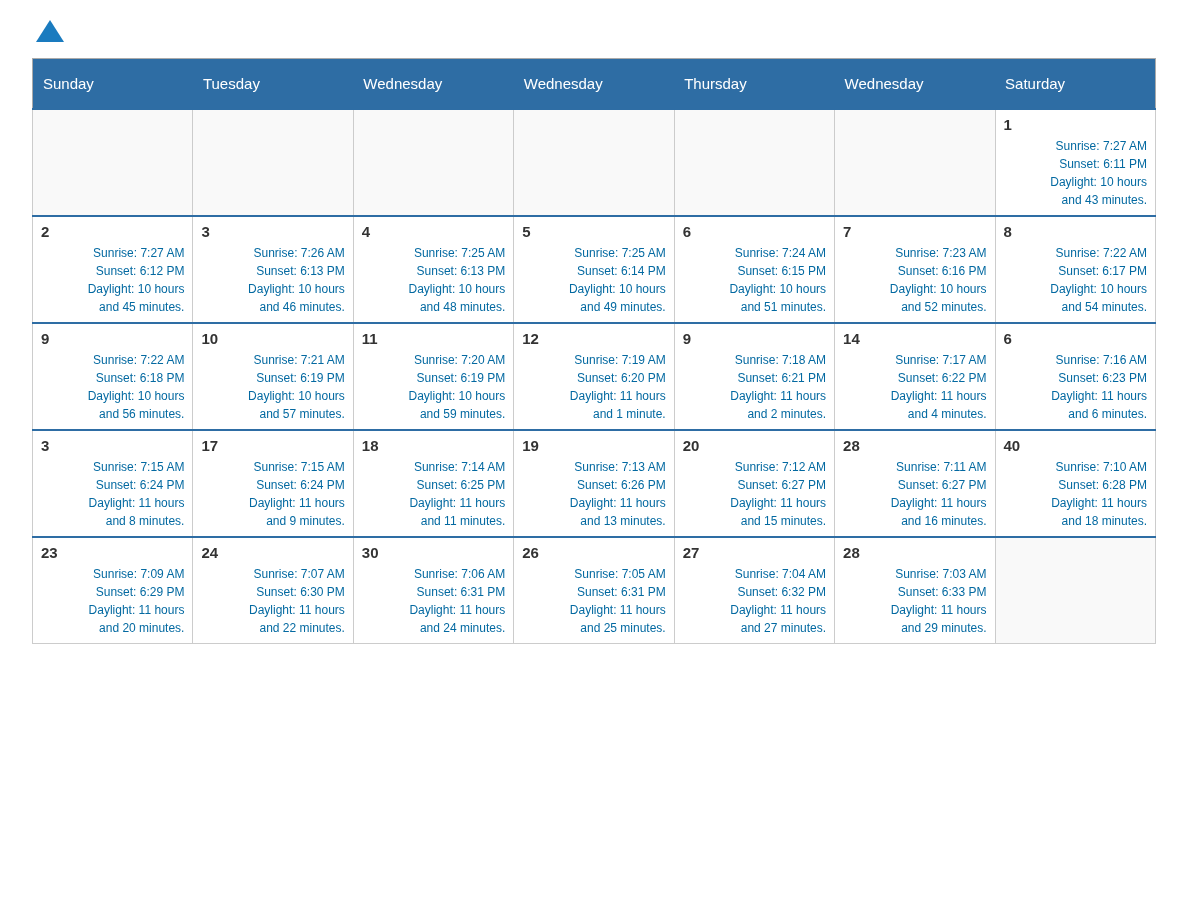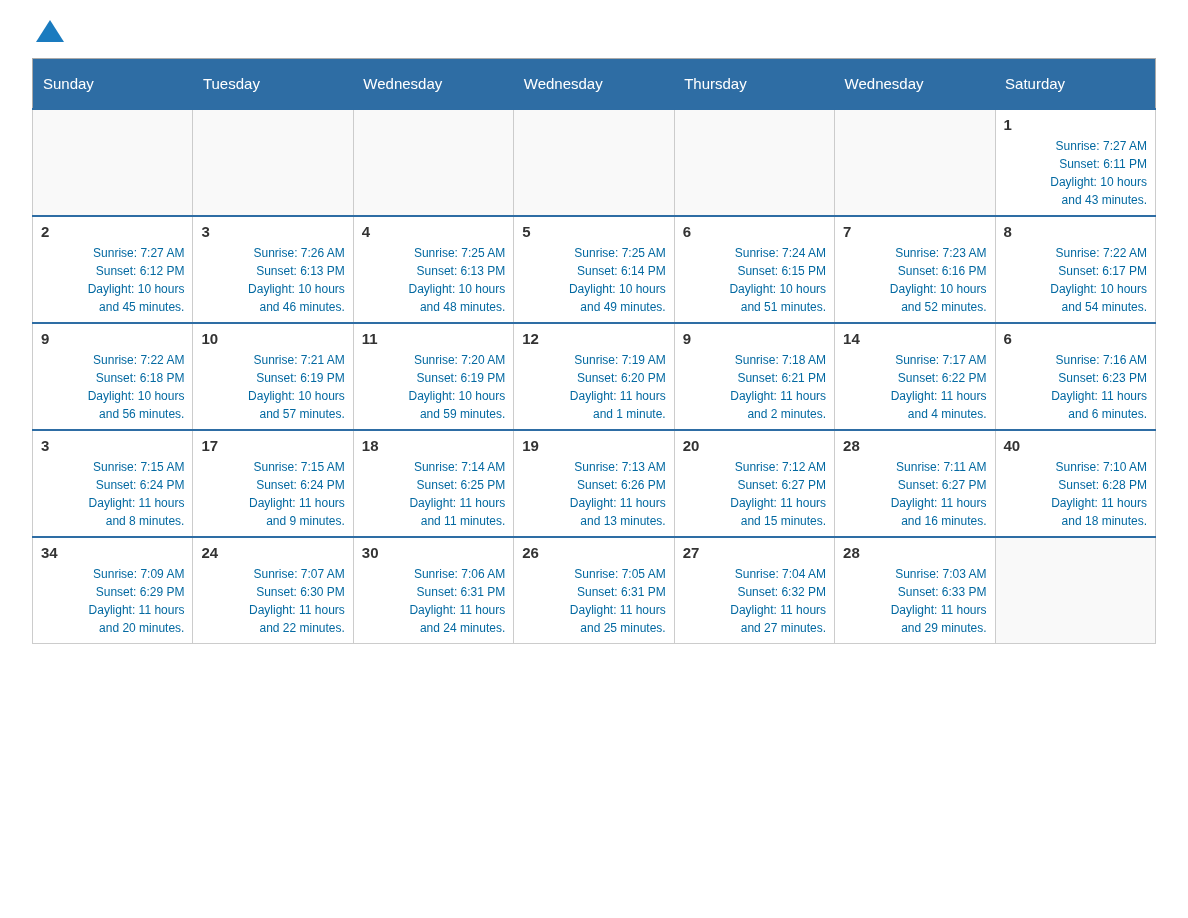--- a/index.html
+++ b/index.html
@@ -230,21 +230,21 @@
           <span class="day-number">28</span>
           <div class="day-info">Sunrise: 7:11 AM<br>Sunset: 6:27 PM<br>Daylight: 11 hours<br>and 16 minutes.</div>
         </td>
         <td>
           <span class="day-number">40</span>
           <div class="day-info">Sunrise: 7:10 AM<br>Sunset: 6:28 PM<br>Daylight: 11 hours<br>and 18 minutes.</div>
         </td>
       </tr>
       <tr>
         <td>
-          <span class="day-number">34</span>
+          <span class="day-number">23</span>
           <div class="day-info">Sunrise: 7:09 AM<br>Sunset: 6:29 PM<br>Daylight: 11 hours<br>and 20 minutes.</div>
         </td>
         <td>
           <span class="day-number">24</span>
           <div class="day-info">Sunrise: 7:07 AM<br>Sunset: 6:30 PM<br>Daylight: 11 hours<br>and 22 minutes.</div>
         </td>
         <td>
           <span class="day-number">30</span>
           <div class="day-info">Sunrise: 7:06 AM<br>Sunset: 6:31 PM<br>Daylight: 11 hours<br>and 24 minutes.</div>
         </td>

